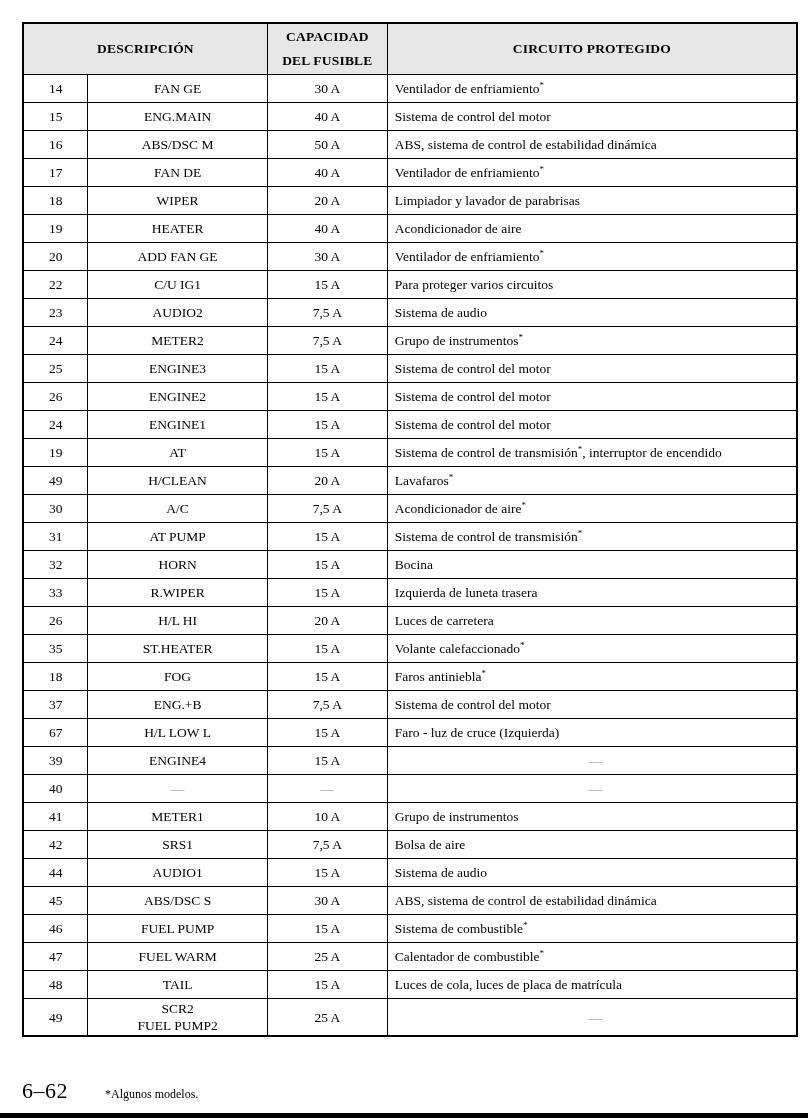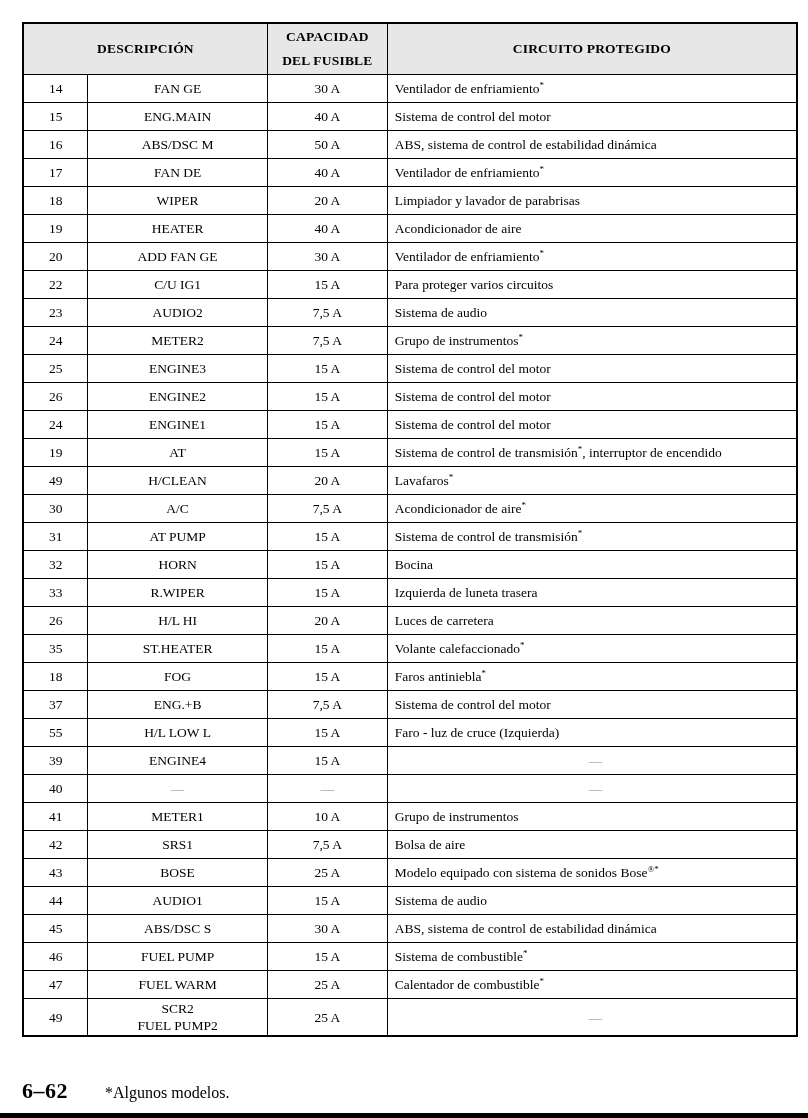--- a/index.html
+++ b/index.html
@@ -68,25 +68,25 @@
   }
   .footer {
     position: absolute;
     left: 22px;
     top: 1078px;
     display: flex;
     align-items: baseline;
   }
   .page-number {
     font-size: 22px;
-    font-weight: bold;
+    font-weight: normal;
     letter-spacing: 0.5px;
   }
   .footnote {
-    font-size: 16px;
+    font-size: 12px;
     margin-left: 37px;
   }
   .bottom-bar {
     position: absolute;
     left: 0;
     bottom: 0;
     width: 808px;
     height: 5px;
     background: #000;
   }
@@ -244,21 +244,21 @@
           <td class="amp">15 A</td>
           <td class="circuit">Faros antiniebla<sup>*</sup></td>
         </tr>
         <tr>
           <td class="num">37</td>
           <td class="name">ENG.+B</td>
           <td class="amp">7,5 A</td>
           <td class="circuit">Sistema de control del motor</td>
         </tr>
         <tr>
-          <td class="num">55</td>
+          <td class="num">67</td>
           <td class="name">H/L LOW L</td>
           <td class="amp">15 A</td>
           <td class="circuit">Faro - luz de cruce (Izquierda)</td>
         </tr>
         <tr>
           <td class="num">39</td>
           <td class="name">ENGINE4</td>
           <td class="amp">15 A</td>
           <td class="circuit dash-cell">—</td>
         </tr>
@@ -274,26 +274,20 @@
           <td class="amp">10 A</td>
           <td class="circuit">Grupo de instrumentos</td>
         </tr>
         <tr>
           <td class="num">42</td>
           <td class="name">SRS1</td>
           <td class="amp">7,5 A</td>
           <td class="circuit">Bolsa de aire</td>
         </tr>
         <tr>
-          <td class="num">43</td>
-          <td class="name">BOSE</td>
-          <td class="amp">25 A</td>
-          <td class="circuit">Modelo equipado con sistema de sonidos Bose<sup>®*</sup></td>
-        </tr>
-        <tr>
           <td class="num">44</td>
           <td class="name">AUDIO1</td>
           <td class="amp">15 A</td>
           <td class="circuit">Sistema de audio</td>
         </tr>
         <tr>
           <td class="num">45</td>
           <td class="name">ABS/DSC S</td>
           <td class="amp">30 A</td>
           <td class="circuit">ABS, sistema de control de estabilidad dinámica</td>
@@ -302,20 +296,26 @@
           <td class="num">46</td>
           <td class="name">FUEL PUMP</td>
           <td class="amp">15 A</td>
           <td class="circuit">Sistema de combustible<sup>*</sup></td>
         </tr>
         <tr>
           <td class="num">47</td>
           <td class="name">FUEL WARM</td>
           <td class="amp">25 A</td>
           <td class="circuit">Calentador de combustible<sup>*</sup></td>
+        </tr>
+        <tr>
+          <td class="num">48</td>
+          <td class="name">TAIL</td>
+          <td class="amp">15 A</td>
+          <td class="circuit">Luces de cola, luces de placa de matrícula</td>
         </tr>
         <tr>
           <td class="num">49</td>
           <td class="name">SCR2
 FUEL PUMP2</td>
           <td class="amp">25 A</td>
           <td class="circuit dash-cell">—</td>
         </tr>
       </tbody>
   </table>

